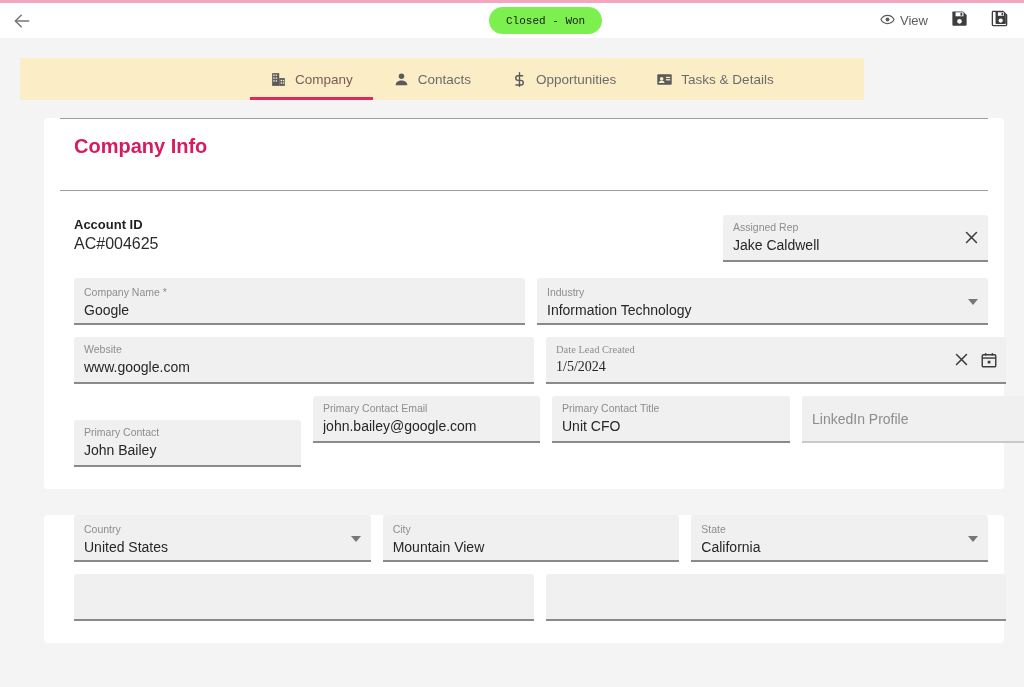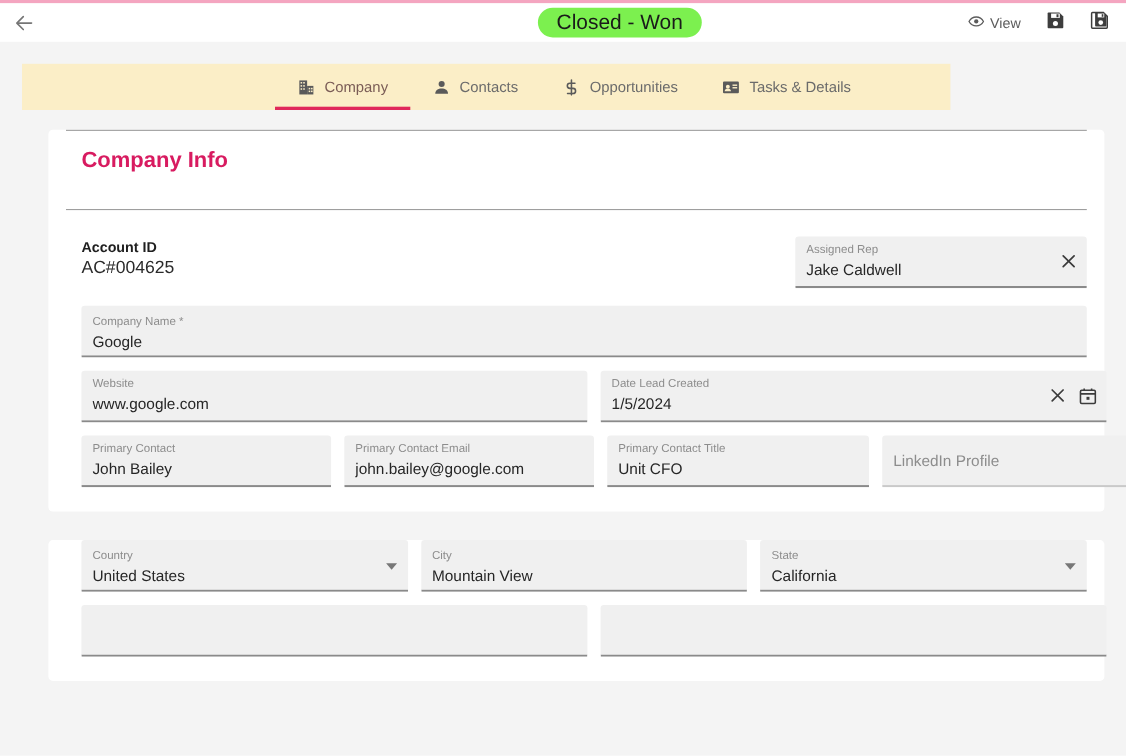--- a/index.html
+++ b/index.html
@@ -53,26 +53,27 @@
 
   .status-badge {
     position: absolute;
     left: 489px;
     top: 4px;
     height: 27px;
     padding: 4px 17px;
     border-radius: 14px;
     background: #7cf04f;
     color: #1a1a1a;
-    font-size: 19px;
+    font-size: 11px;
     display: flex;
     align-items: center;
     justify-content: center;
     white-space: nowrap;
     cursor: pointer;
+    font-family: Liberation Mono, monospace;
   }
 
   .header-right {
     position: absolute;
     right: 8px;
     top: 0;
     height: 35px;
     display: flex;
     align-items: center;
     gap: 6px;
@@ -269,22 +270,22 @@
   .w-assigned {
     width: 265px;
     height: 47px;
   }
   .assigned-wrap {
     display: flex;
     justify-content: flex-end;
     flex: 0 0 auto;
   }
   .w-website { flex: 0 0 460px; }
-  .w-date    { flex: 0 0 460px; }
-  .w-pc      { flex: 0 0 227px; }
+  .w-date    { flex: 0 0 460px; font-family: Liberation Serif, serif; }
+  .w-pc      { flex: 0 0 227px; margin-top: 24px; }
   .w-pce     { flex: 0 0 227px; }
   .w-pct     { flex: 0 0 238px; }
   .w-li      { flex: 0 0 229px; }
 </style>
 </head>
 <body>
 
 <div id="app">
 
   <div class="top-strip"></div>
@@ -424,20 +425,25 @@
           </div>
         </div>
       </div>
 
       <div class="row">
         <div class="field w-3">
           <div class="f-label">Company Name *</div>
           <div class="f-value">Google</div>
         </div>
 
+        <div class="field w-3">
+          <div class="f-label">Industry</div>
+          <div class="f-value">Information Technology</div>
+          <span class="caret"></span>
+        </div>
 
       </div>
 
       <div class="row">
         <div class="field w-website">
           <div class="f-label">Website</div>
           <div class="f-value">www.google.com</div>
         </div>
 
         <div class="field w-date">

